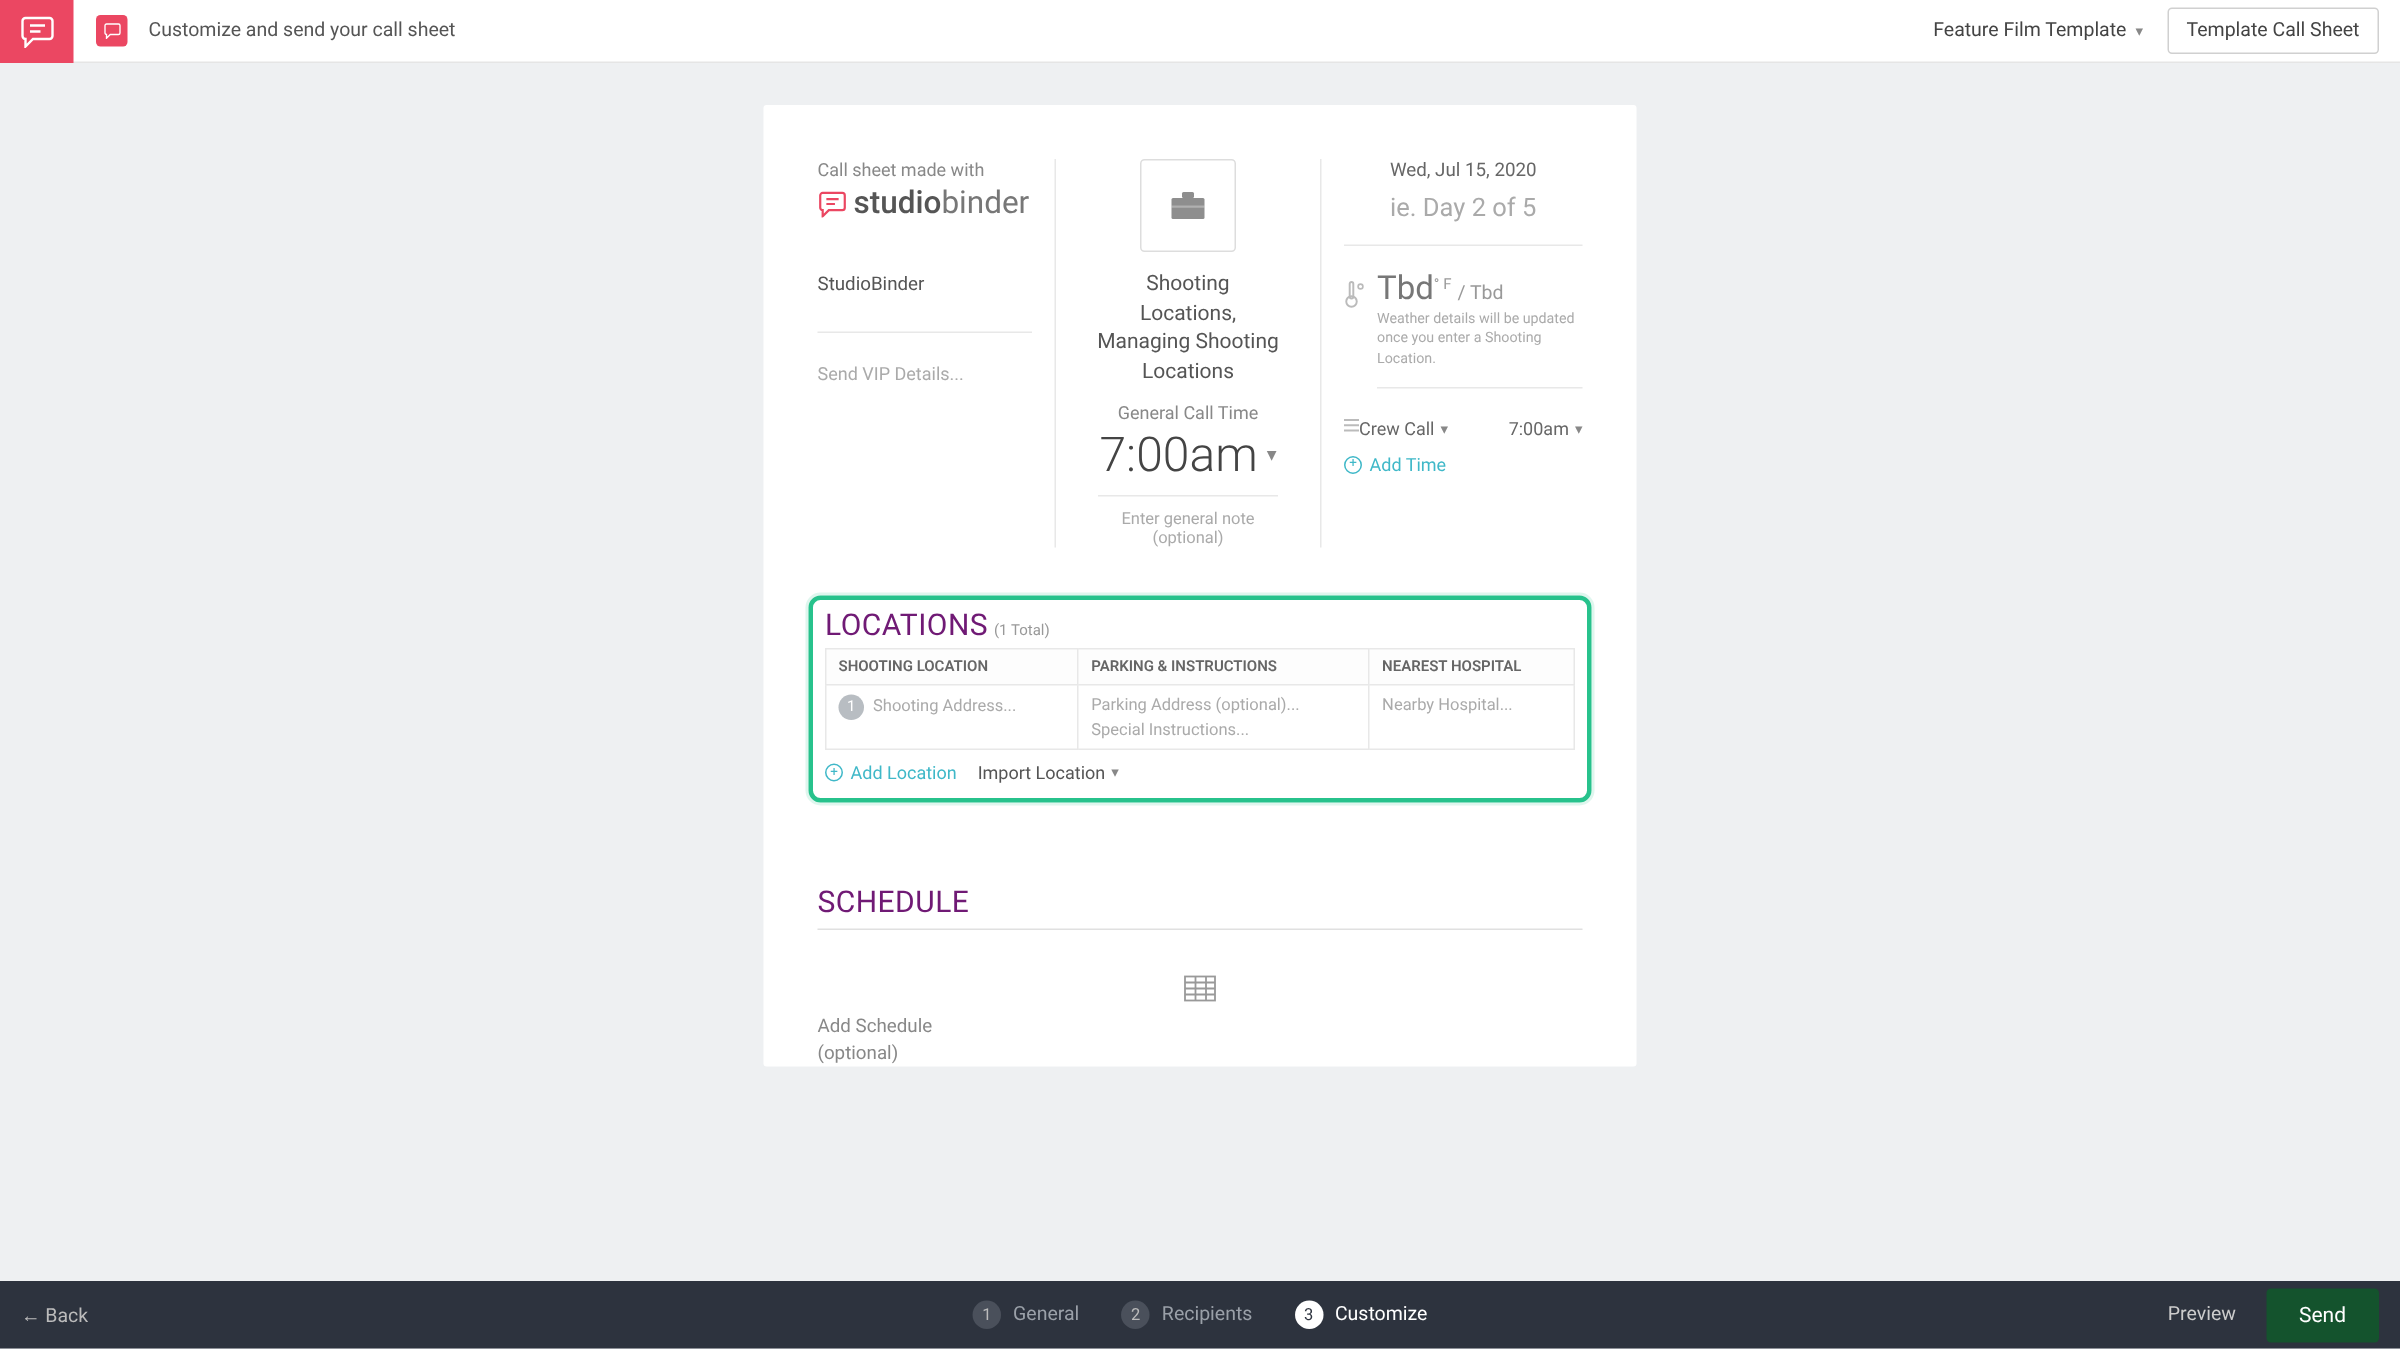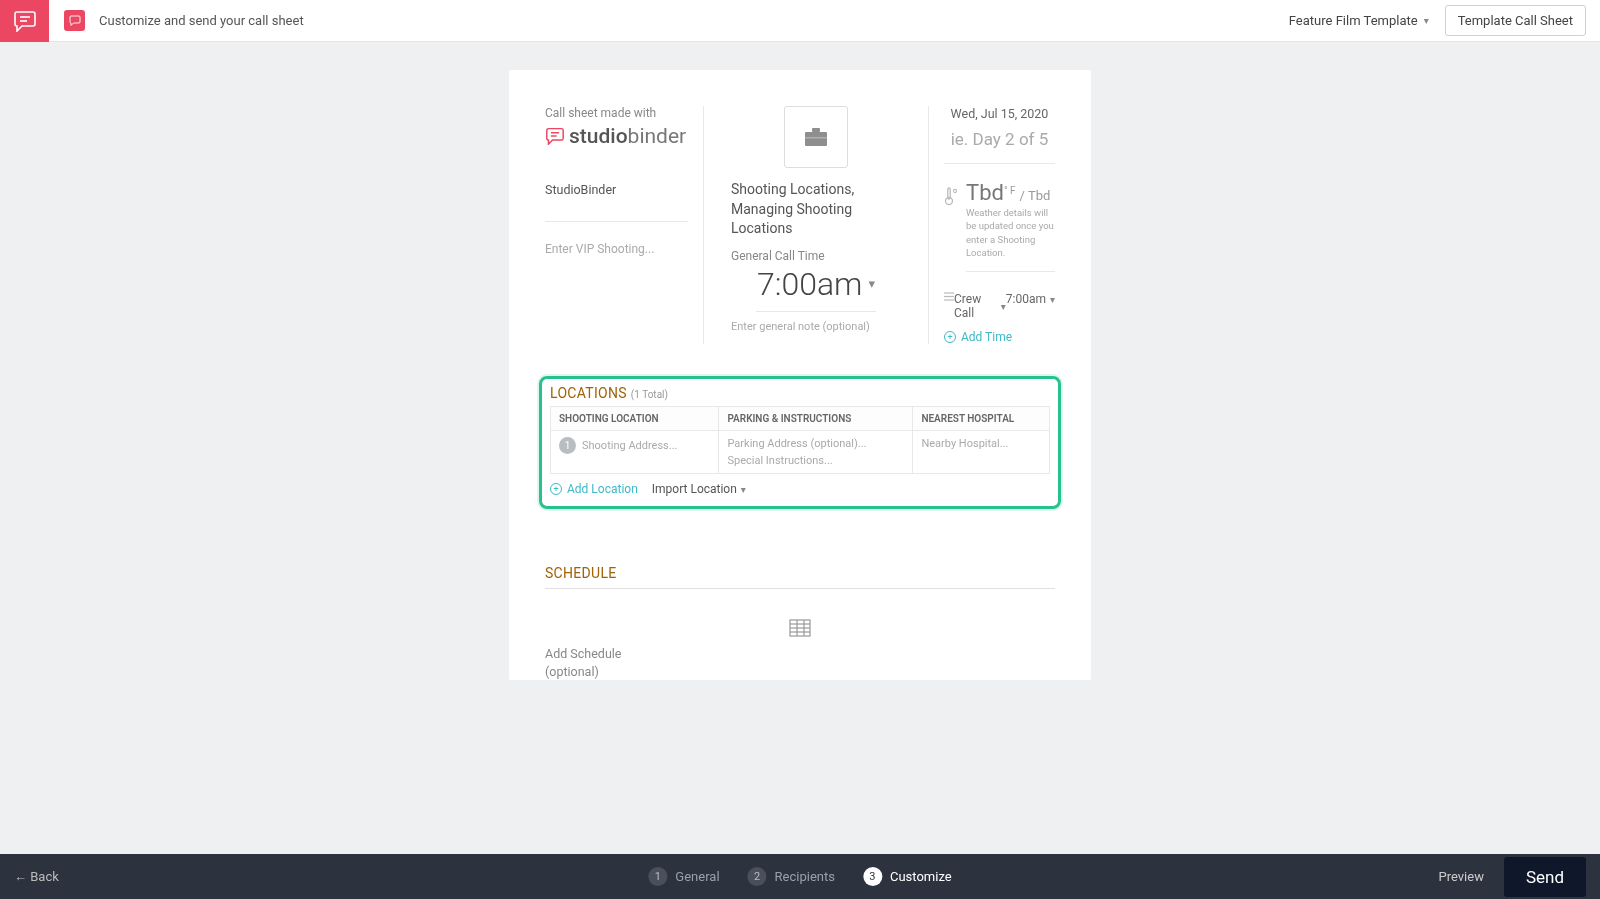--- a/index.html
+++ b/index.html
@@ -44,21 +44,21 @@
     width: 582px;
     margin: 28px auto 0;
     background: #fff;
     border-radius: 2px;
     position: relative;
   }
   .sheet-inner { padding: 36px 36px 0 36px; }
   .row-top { display:flex; }
   .col { position:relative; }
   .col-left { width: 158px; padding-right: 15px;}
-  .col-mid { width: 226px; border-left:1px solid #e8e8e8; border-right:1px solid #e8e8e8; padding: 0 27px;}
+  .col-mid { width: 178px; text-align:center; border-left:1px solid #e8e8e8; border-right:1px solid #e8e8e8; padding: 0 27px;}
   .col-right { flex:1; padding-left: 15px;}
   .mw {font-size:12px; color:#888;}
   .logo-row { display:flex; align-items:center; gap:4px; margin-top:4px;}
   .logo-text { font-size:21px; color:#777;}
   .logo-text .bold { font-weight:500; color:#555;}
   .sb-name { margin-top: 34px; font-size:12.5px; color:#555; border-bottom:1px solid #e8e8e8; padding-bottom:24px;}
   .vip { margin-top:20px; font-size:12px; color:#aaa;}
   
   .proj-box { width:64px; height:62px; border:1px solid #ddd; border-radius:3px; margin:0 auto 12px; display:flex; align-items:center; justify-content:center; color:#8e8e8e;}
   .proj-title { font-size:14px; color:#555; line-height:1.4; }
@@ -86,21 +86,21 @@
     margin-top:32px;
     position:relative;
   }
   .loc-inner {
     border:3px solid #27c28c;
     border-radius:8px;
     padding: 4px 8px 10px;
     margin: 0 -6px;
     box-shadow: 0 0 0 2px rgba(39,194,140,0.15);
   }
-  .sec-title { font-size:14px; color:#a16207; letter-spacing:0.3px;}
+  .sec-title { font-size:20px; color:#701a75; letter-spacing:0.3px;}
   .sec-count { font-size:10px; color:#999;}
   .loc-table { width:100%; border-collapse:collapse; margin-top:4px; font-size:11px;border-radius:19px;}
   .loc-table th { text-align:left; font-weight:600; font-size:10px; color:#666; padding:6px 8px; border:1px solid #e8e8e8; background:#fdfdfd;}
   .loc-table td { padding:6px 8px; border:1px solid #e8e8e8; vertical-align:top; color:#aaa;}
   .num-circ { width:17px;height:17px;border-radius:50%;background:#b8bdc2;color:#fff;display:inline-flex;align-items:center;justify-content:center;font-size:10px;margin-right:6px;}
   .loc-actions { margin-top:8px; display:flex; gap:14px; font-size:12px;}
   .add-loc { color:#3fb8c8; display:flex; align-items:center; gap:5px; cursor:pointer;}
   .imp-loc { color:#555; display:flex; align-items:center; gap:4px; cursor:pointer;}
   
   .sec-gap { margin-top:54px;}
@@ -119,21 +119,21 @@
     padding: 0 14px;
   }
   .back-link { font-size:13px; color:#bbb; cursor:pointer;}
   .steps { position:absolute; left:50%; transform:translateX(-50%); display:flex; gap:28px; font-size:13px;}
   .step { display:flex; align-items:center; gap:8px; color:#9aa0a8; cursor:pointer;}
   .step-n { width:19px;height:19px;border-radius:50%;background:#4a505b;color:#bbb;display:inline-flex;align-items:center;justify-content:center;font-size:11px;}
   .step.active { color:#fff;}
   .step.active .step-n { background:#fff; color:#2d333e;}
   .footer-right { margin-left:auto; display:flex; align-items:center; gap:20px;}
   .preview-link { font-size:13px; color:#ccc; cursor:pointer;}
-  .send-btn { background:#0f172a; color:#fff; font-size:17px; padding:10px 22px; border-radius:3px; cursor:pointer;}
+  .send-btn { background:#14532d; color:#fff; font-size:14px; padding:10px 22px; border-radius:3px; cursor:pointer;}
   
   svg { display:block; }
 </style>
 </head>
 <body>
 
 <div class="topbar">
   <div class="brand-box">
     <svg width="24" height="22" viewBox="0 0 24 22">
         <path d="M4 2h16a2 2 0 0 1 2 2v10a2 2 0 0 1-2 2H9l-5 5v-5H4a2 2 0 0 1-2-2V4a2 2 0 0 1 2-2z" fill="none" stroke="#fff" stroke-width="1.6"></path>
@@ -164,21 +164,21 @@
         <div class="mw">Call sheet made with</div>
         <div class="logo-row">
           <svg width="20" height="18" viewBox="0 0 24 22">
               <path d="M4 2h16a2 2 0 0 1 2 2v10a2 2 0 0 1-2 2H9l-5 5v-5H4a2 2 0 0 1-2-2V4a2 2 0 0 1 2-2z" fill="none" stroke="#eb4762" stroke-width="1.8"></path>
               <line x1="7" y1="7" x2="17" y2="7" stroke="#eb4762" stroke-width="1.8"></line>
               <line x1="7" y1="11" x2="14" y2="11" stroke="#eb4762" stroke-width="1.8"></line>
             </svg>
           <span class="logo-text"><span class="bold">studio</span><span>binder</span></span>
         </div>
         <div class="sb-name">StudioBinder</div>
-        <div class="vip">Enter VIP Shooting...</div>
+        <div class="vip">Send VIP Details...</div>
       </div>
 
       <div class="col col-mid">
         <div class="proj-box">
           <svg width="26" height="22" viewBox="0 0 26 22">
               <rect x="2" y="6" width="22" height="14" rx="1" fill="#8e8e8e"></rect>
               <rect x="9" y="2" width="8" height="4" rx="1" fill="#8e8e8e"></rect>
               <rect x="2" y="11" width="22" height="1.5" fill="#fff" opacity="0.3"></rect>
             </svg>
         </div>

